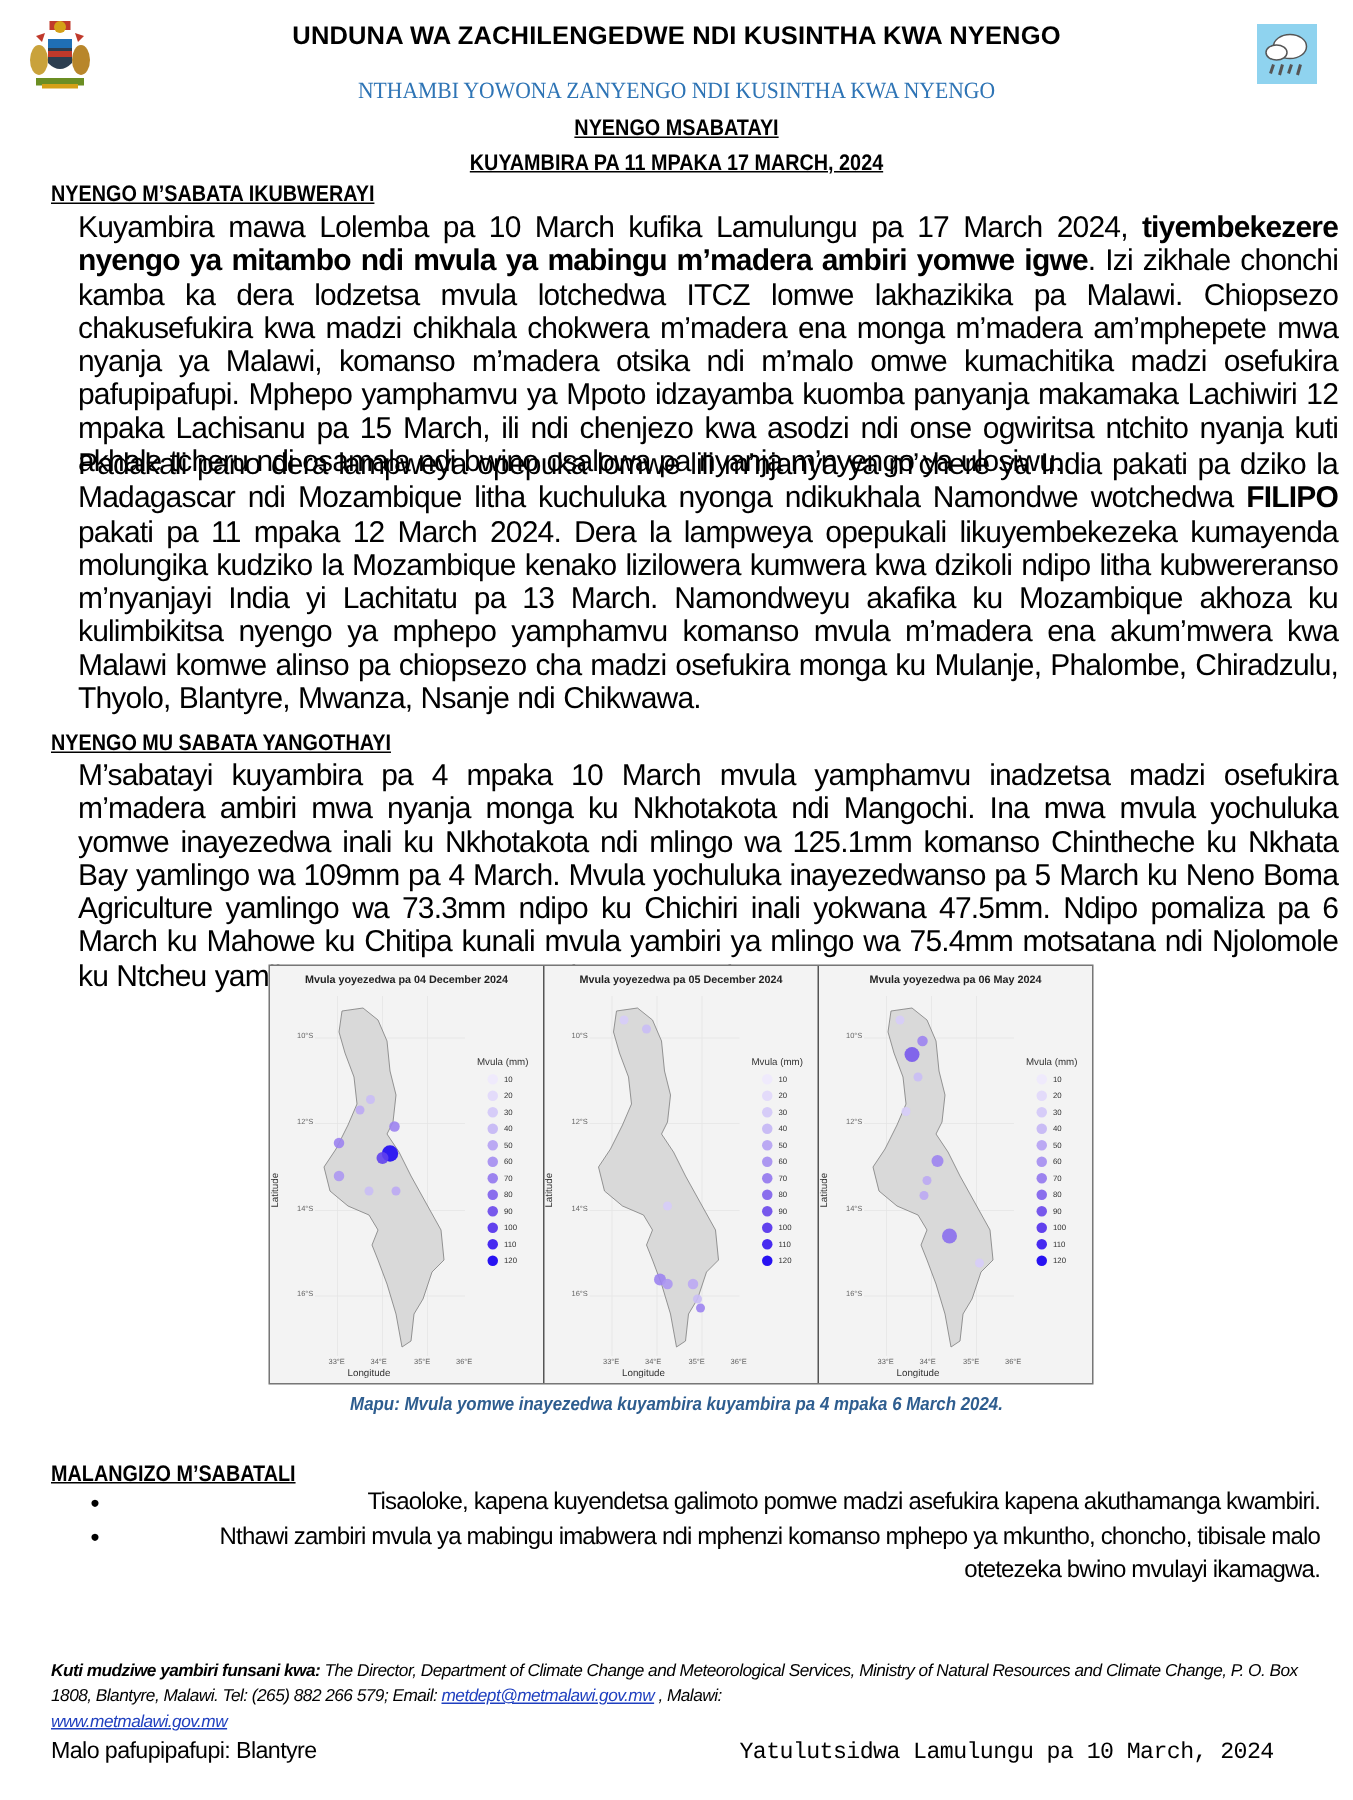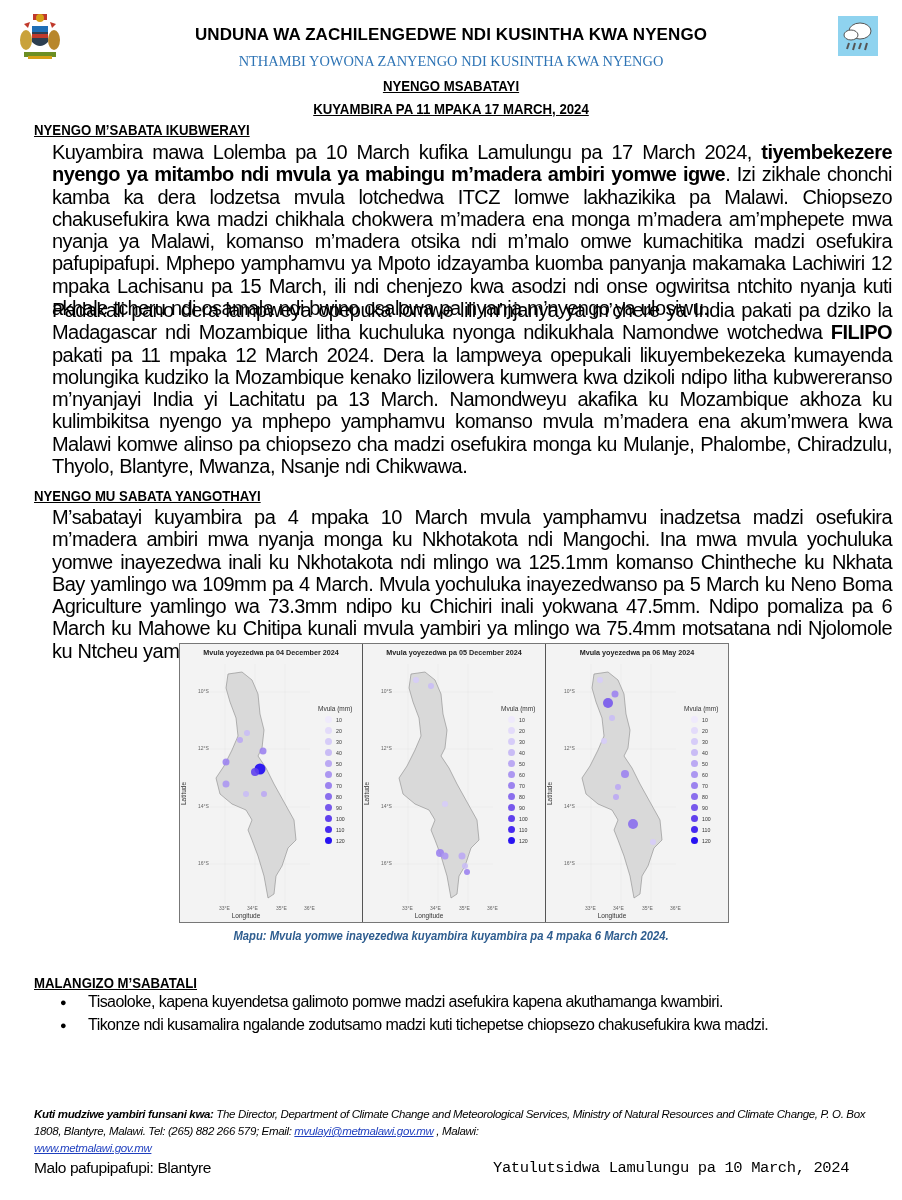--- a/index.html
+++ b/index.html
@@ -2,21 +2,21 @@
 <html><head>
 <meta charset="utf-8">
 <style>
   * { box-sizing: border-box; margin: 0; padding: 0; }
   html, body { width: 902px; height: 1200px; background: #ffffff; overflow: hidden; }
   body { font-family: "Liberation Sans Narrow", "Liberation Sans", sans-serif; color: #000; position: relative; }
 
   .logo-left { position: absolute; left: 18px; top: 12px; width: 44px; height: 48px; }
   .logo-right { position: absolute; left: 838px; top: 16px; width: 40px; height: 40px; background: #8fd3ef; }
 
-  .title-main { position: absolute; left: 0; width: 902px; top: 25px; text-align: center; font-weight: bold; font-size: 17px; letter-spacing: 0.1px; font-family: "Liberation Sans", sans-serif; }
+  .title-main { position: absolute; left: 0; width: 902px; top: 14px; text-align: center; font-weight: bold; font-size: 17px; letter-spacing: 0.1px; font-family: "Liberation Sans", sans-serif; }
   .title-sub { position: absolute; left: 0; width: 902px; top: 52px; text-align: center; font-size: 15.5px; color: #2e74b5; font-family: "Liberation Serif", serif; transform: scaleX(0.93); }
   .title-3 { position: absolute; left: 0; width: 902px; top: 77px; text-align: center; font-weight: bold; font-size: 15px; text-decoration: underline; font-family: "Liberation Sans", sans-serif; transform: scaleX(0.88); }
   .title-4 { position: absolute; left: 0; width: 902px; top: 100px; text-align: center; font-weight: bold; font-size: 15px; text-decoration: underline; font-family: "Liberation Sans", sans-serif; transform: scaleX(0.88); }
 
   .section-head { position: absolute; left: 34px; font-weight: bold; font-size: 15px; text-decoration: underline; font-family: "Liberation Sans", sans-serif; transform-origin: left center; transform: scaleX(0.88); white-space: nowrap; }
 
   .para { position: absolute; left: 52px; width: 840px; font-size: 20px; line-height: 22.3px; text-align: justify; font-family: "Liberation Sans", sans-serif; letter-spacing: -0.55px; word-spacing: 0.5px; }
   .para b { font-weight: bold; }
 
   .maps { position: absolute; left: 179px; top: 643px; width: 550px; height: 280px; border: 1px solid #777; display: flex; background: #f3f3f3; }
@@ -26,21 +26,21 @@
   .map-svg { position: absolute; left: 0; top: 0; }
   .legend-title { position: absolute; left: 138px; top: 61px; font-size: 6.5px; font-family: "Liberation Sans", sans-serif; color: #333; }
   .legend-item { position: absolute; left: 145px; font-size: 5.2px; font-family: "Liberation Sans", sans-serif; color: #333; display: flex; align-items: center; gap: 4px; }
   .legend-dot { width: 7px; height: 7px; border-radius: 50%; display: inline-block; }
   .axis-lab { position: absolute; font-size: 5px; color: #666; font-family: "Liberation Sans", sans-serif; }
   .axis-title-x { position: absolute; left: 0; width: 132px; text-align: center; top: 268px; font-size: 6.5px; color: #333; font-family: "Liberation Sans", sans-serif; }
   .axis-title-y { position: absolute; left: -8px; top: 146px; font-size: 6.5px; color: #333; transform: rotate(-90deg); font-family: "Liberation Sans", sans-serif; }
 
   .caption { position: absolute; left: 0; width: 902px; top: 929px; text-align: center; font-size: 12.5px; font-style: italic; font-weight: bold; color: #2e5d8f; font-family: "Liberation Sans", sans-serif; transform: scaleX(0.9); }
 
-  .bullets { position: absolute; left: 60px; top: 991px; width: 820px; font-size: 16px; line-height: 22.5px; font-family: "Liberation Sans", sans-serif; letter-spacing: -0.55px; }
+  .bullets { position: absolute; left: 60px; top: 991px; width: 820px; font-size: 16px; line-height: 22.5px; font-family: "Liberation Sans", sans-serif; letter-spacing: -0.55px; text-align: right; }
   .bullet { position: relative; padding-left: 28px; }
   .bullet::before { content: "●"; position: absolute; left: 0; top: 0; font-size: 11px; }
 
   .footer-contact { position: absolute; left: 34px; top: 1106px; width: 840px; font-size: 11.5px; line-height: 17px; font-style: italic; font-family: "Liberation Sans", sans-serif; letter-spacing: -0.35px; }
   .footer-contact b { font-weight: bold; }
   .footer-contact a { color: #1f3fbf; text-decoration: underline; }
 
   .footer-left { position: absolute; left: 34px; top: 1159px; font-size: 15.5px; font-family: "Liberation Sans", sans-serif; letter-spacing: -0.4px; }
   .footer-right { position: absolute; left: 493px; top: 1159px; font-size: 15.5px; font-family: Liberation Mono, monospace; letter-spacing: -0.4px; }
 </style>
@@ -342,20 +342,20 @@
         <span>120</span>
       </div>
   </div>
 </div>
 
 <div class="caption">Mapu: Mvula yomwe inayezedwa kuyambira kuyambira pa 4 mpaka 6  March 2024.</div>
 
 <div class="section-head" style="top:974px">MALANGIZO M’SABATALI</div>
 <div class="bullets">
   <div class="bullet">Tisaoloke, kapena kuyendetsa galimoto pomwe madzi asefukira kapena akuthamanga kwambiri.</div>
-  <div class="bullet">Tikonze ndi kusamalira ngalande zodutsamo madzi kuti tichepetse chiopsezo chakusefukira kwa madzi.</div>
+  <div class="bullet">Nthawi zambiri mvula ya mabingu imabwera ndi mphenzi komanso mphepo ya mkuntho, choncho, tibisale malo otetezeka bwino mvulayi ikamagwa.</div>
 </div>
 
 <div class="footer-contact">
-  <b>Kuti mudziwe yambiri funsani kwa:</b><span> The Director, Department of Climate Change and Meteorological Services, Ministry of Natural Resources and Climate Change, P. O. Box 1808, Blantyre, Malawi. Tel: (265) 882 266 579; Email: </span><a>mvulayi@metmalawi.gov.mw</a><span> , Malawi: </span><br><a>www.metmalawi.gov.mw</a>
+  <b>Kuti mudziwe yambiri funsani kwa:</b><span> The Director, Department of Climate Change and Meteorological Services, Ministry of Natural Resources and Climate Change, P. O. Box 1808, Blantyre, Malawi. Tel: (265) 882 266 579; Email: </span><a>metdept@metmalawi.gov.mw</a><span> , Malawi: </span><br><a>www.metmalawi.gov.mw</a>
 </div>
 <div class="footer-left">Malo pafupipafupi: Blantyre</div>
 <div class="footer-right">Yatulutsidwa Lamulungu pa 10 March, 2024</div>
 
 </body></html>

